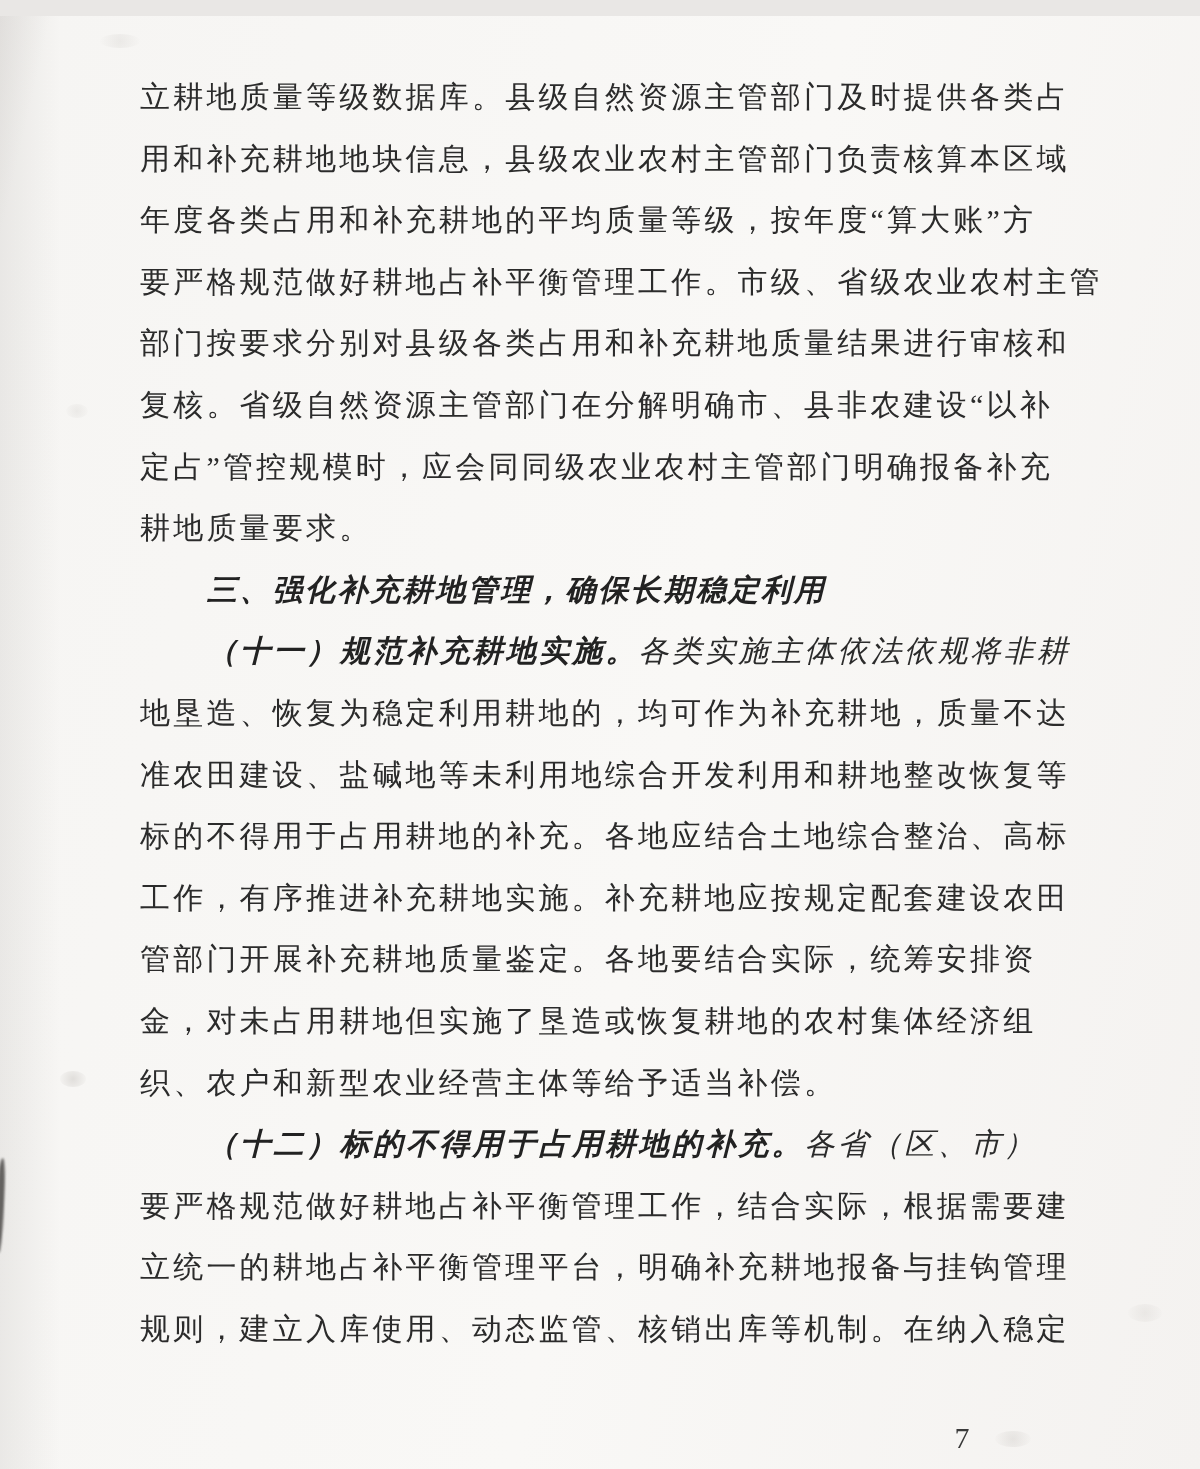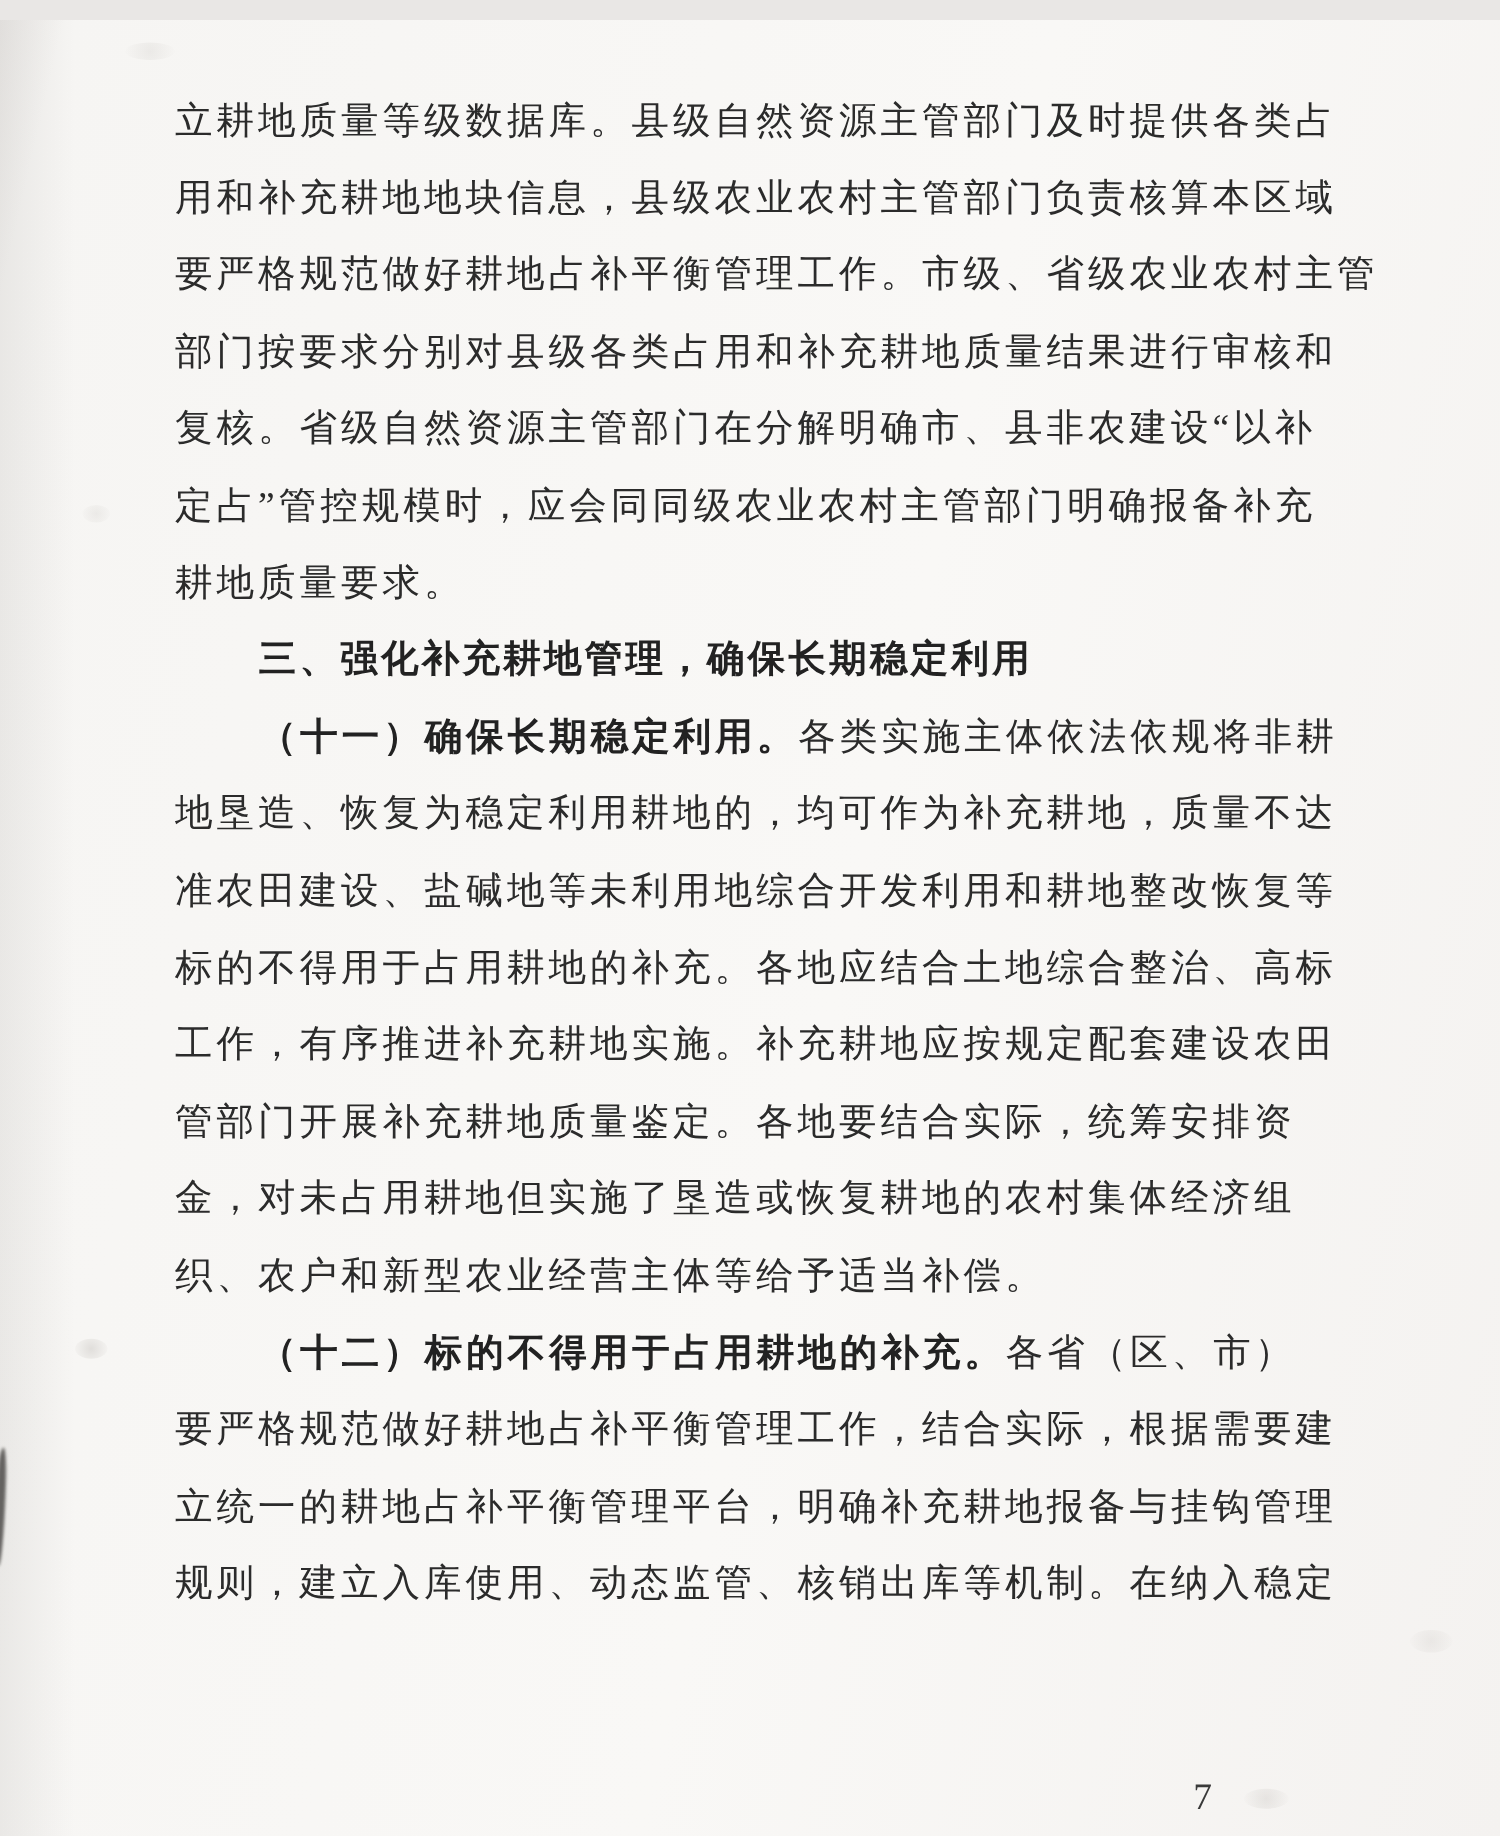--- a/index.html
+++ b/index.html
@@ -34,20 +34,21 @@
   .line {
     height: 61.6px;
     line-height: 61.6px;
     font-size: 30px;
     letter-spacing: 3.2px;
     white-space: nowrap;
     color: #2b2b2b;
   }
   .line.indent {
     padding-left: 67px;
+    font-style: italic;
   }
   .line.heading {
     font-family: "Liberation Sans", "DejaVu Sans", sans-serif;
     font-weight: 700;
     letter-spacing: 2.6px;
     color: #1f1f1f;
   }
   .line .bold {
     font-weight: 700;
     color: #222222;
@@ -88,27 +89,28 @@
   .smudge.s4 { left: 1128px; top: 1288px; width: 34px; height: 18px; opacity: 0.5; }
   .smudge.s5 { left: 66px;  top: 388px;  width: 22px; height: 14px; opacity: 0.5; }
 </style>
 </head>
 <body>
 
 <div class="page">
   <div class="text-block">
       <div class="line"><span>立耕地质量等级数据库。县级自然资源主管部门及时提供各类占</span></div>
       <div class="line"><span>用和补充耕地地块信息，县级农业农村主管部门负责核算本区域</span></div>
+      <div class="line"><span>年度各类占用和补充耕地的平均质量等级，按年度“算大账”方</span></div>
       <div class="line"><span>要严格规范做好耕地占补平衡管理工作。市级、省级农业农村主管</span></div>
       <div class="line"><span>部门按要求分别对县级各类占用和补充耕地质量结果进行审核和</span></div>
       <div class="line"><span>复核。省级自然资源主管部门在分解明确市、县非农建设“以补</span></div>
       <div class="line"><span>定占”管控规模时，应会同同级农业农村主管部门明确报备补充</span></div>
       <div class="line"><span>耕地质量要求。</span></div>
       <div class="line indent heading"><span class="bold">三、强化补充耕地管理，确保长期稳定利用</span></div>
-      <div class="line indent"><span class="bold">（十一）确保长期稳定利用。</span><span>各类实施主体依法依规将非耕</span></div>
+      <div class="line indent"><span class="bold">（十一）规范补充耕地实施。</span><span>各类实施主体依法依规将非耕</span></div>
       <div class="line"><span>地垦造、恢复为稳定利用耕地的，均可作为补充耕地，质量不达</span></div>
       <div class="line"><span>准农田建设、盐碱地等未利用地综合开发利用和耕地整改恢复等</span></div>
       <div class="line"><span>标的不得用于占用耕地的补充。各地应结合土地综合整治、高标</span></div>
       <div class="line"><span>工作，有序推进补充耕地实施。补充耕地应按规定配套建设农田</span></div>
       <div class="line"><span>管部门开展补充耕地质量鉴定。各地要结合实际，统筹安排资</span></div>
       <div class="line"><span>金，对未占用耕地但实施了垦造或恢复耕地的农村集体经济组</span></div>
       <div class="line"><span>织、农户和新型农业经营主体等给予适当补偿。</span></div>
       <div class="line indent"><span class="bold">（十二）标的不得用于占用耕地的补充。</span><span>各省（区、市）</span></div>
       <div class="line"><span>要严格规范做好耕地占补平衡管理工作，结合实际，根据需要建</span></div>
       <div class="line"><span>立统一的耕地占补平衡管理平台，明确补充耕地报备与挂钩管理</span></div>

